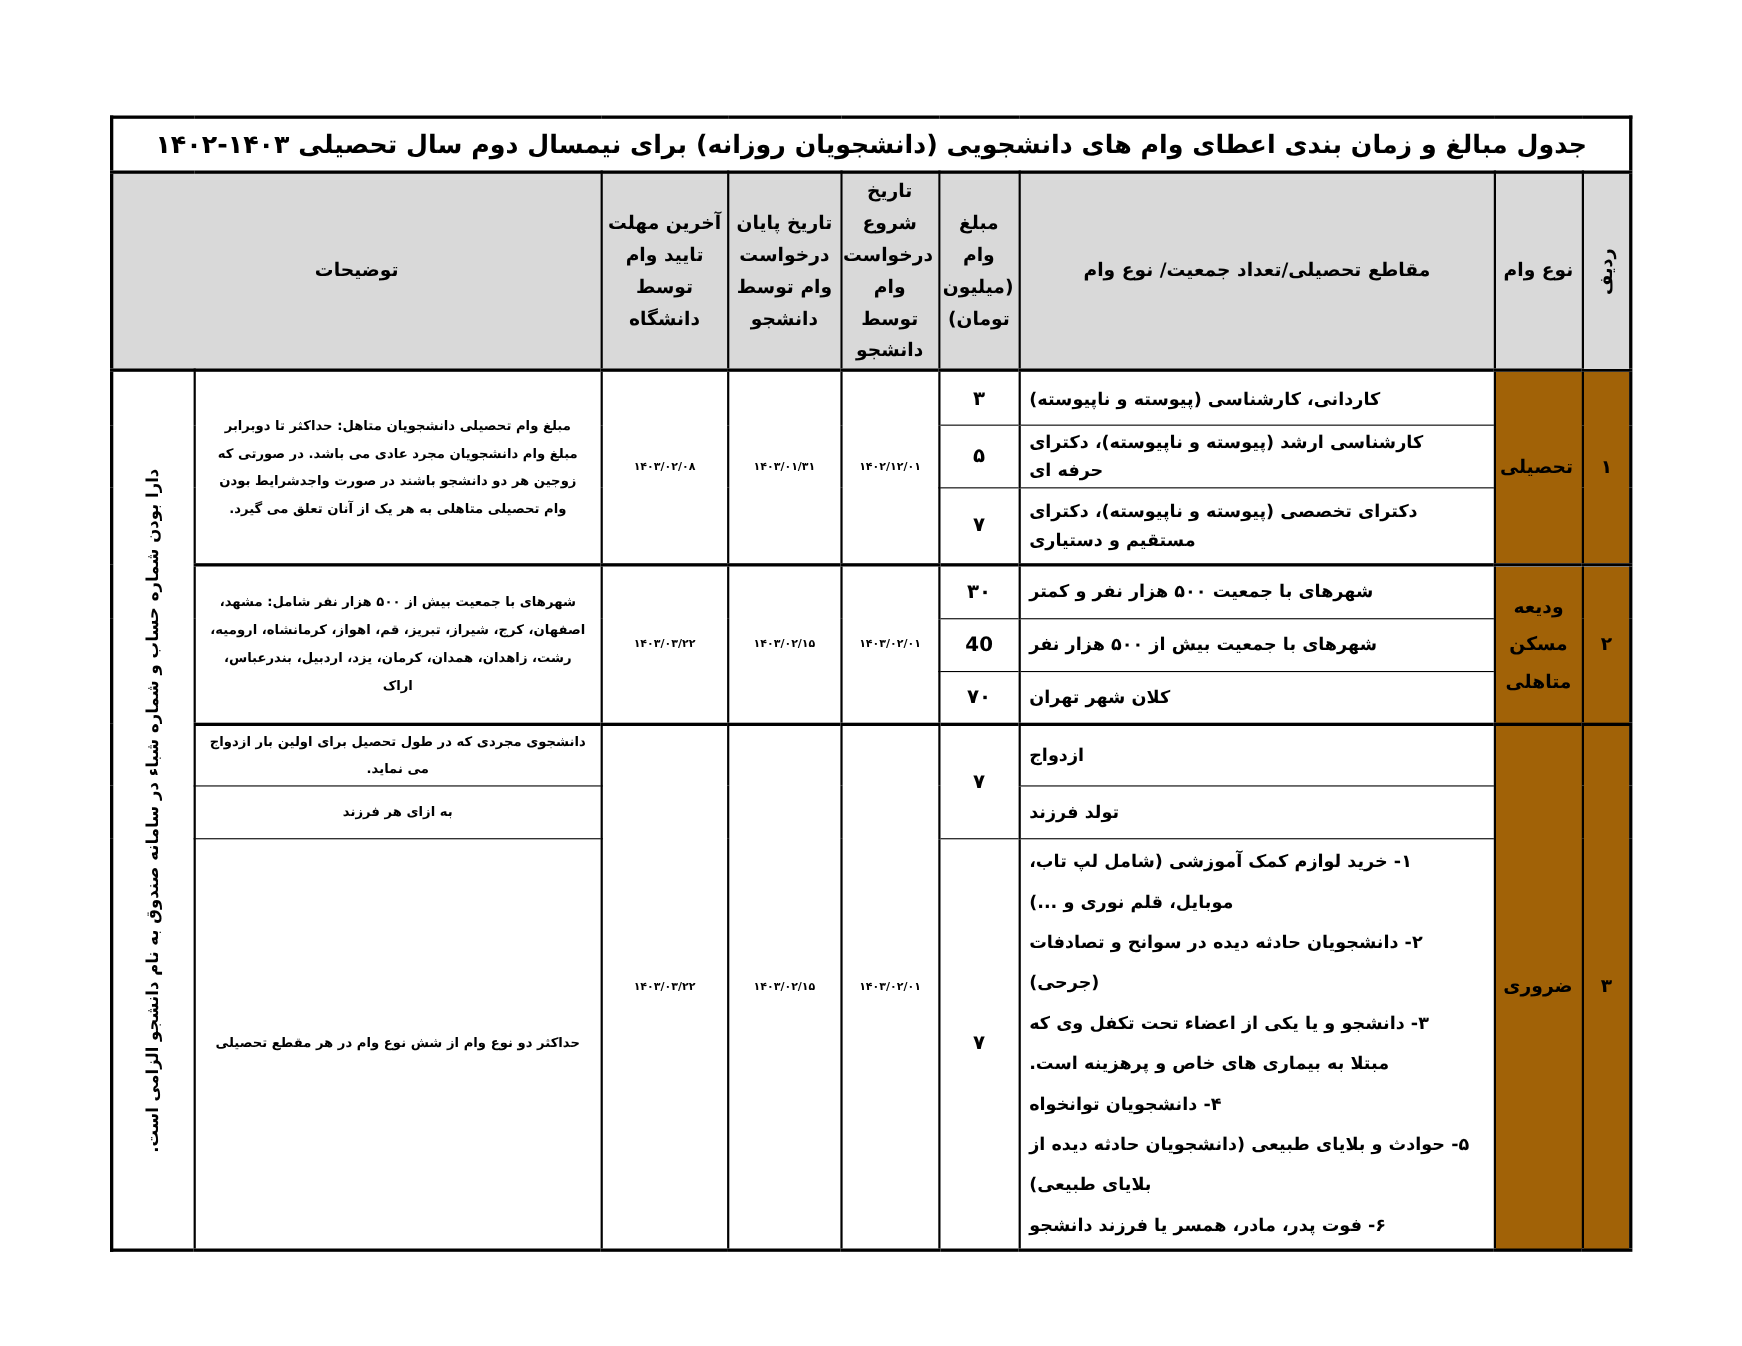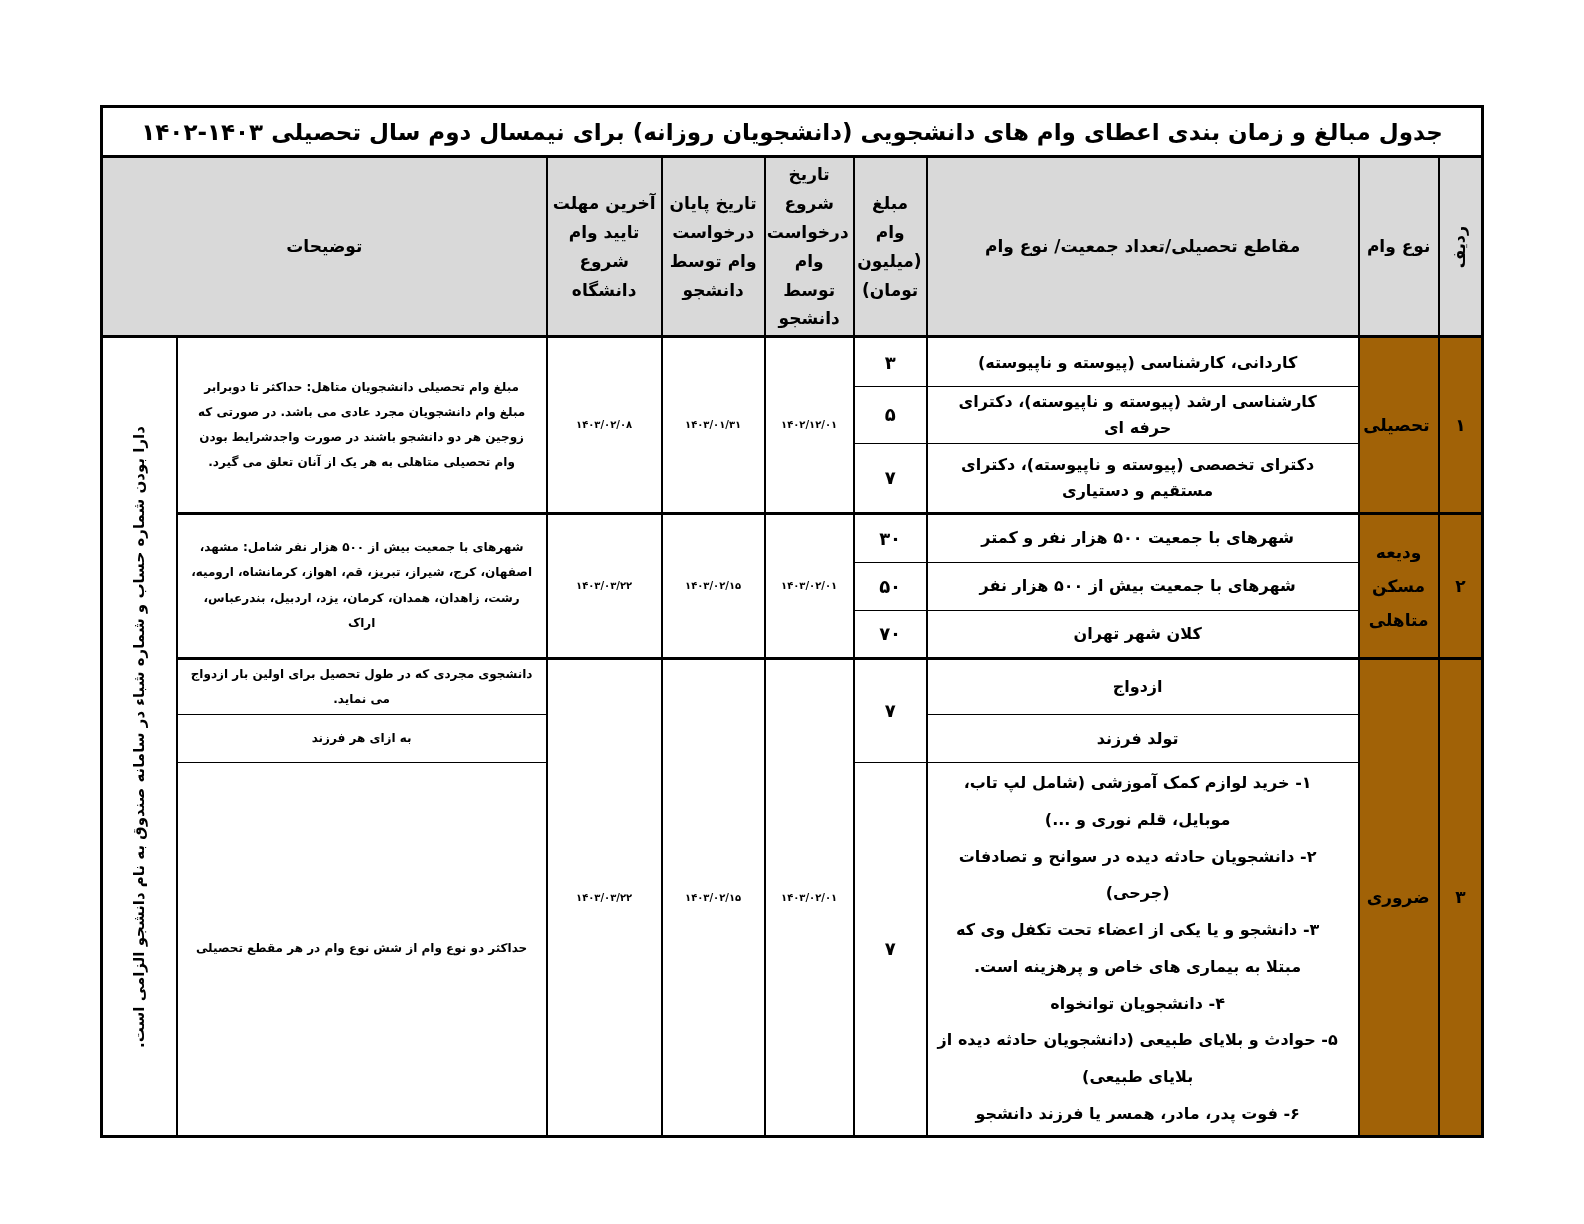--- a/index.html
+++ b/index.html
@@ -37,21 +37,21 @@
   }
   .hdr{
     background:#d9d9d9;
     font-size:17px;
     line-height:1.7;
     border-bottom-width:3px;
     padding:2px 4px;
   }
   .gray{background:#a16207;}
   .scope{
-    text-align:center;
+    text-align:left;
     font-size:16px;
     padding:2px 18px 2px 8px;
     line-height:1.6;
   }
   .list{
     white-space:pre-line;
     line-height:2.3;
     font-size:16px;
   }
   .amt{font-size:18px;}
@@ -102,21 +102,21 @@
 
   <tr style="height:115px">
     <td class="hdr vc">
       <div class="rot radif-rot">ردیف</div>
     </td>
     <td class="hdr">نوع وام</td>
     <td class="hdr">مقاطع تحصیلی/تعداد جمعیت/ نوع وام</td>
     <td class="hdr">مبلغ وام (میلیون تومان)</td>
     <td class="hdr">تاریخ شروع درخواست وام توسط دانشجو</td>
     <td class="hdr">تاریخ پایان درخواست وام توسط دانشجو</td>
-    <td class="hdr">آخرین مهلت تایید وام شروع دانشگاه</td>
+    <td class="hdr">آخرین مهلت تایید وام توسط دانشگاه</td>
     <td class="hdr" colspan="2">توضیحات</td>
   </tr>
 
   <tr style="height:50px">
     <td rowspan="3" class="gray no gb">۱</td>
     <td rowspan="3" class="gray type gb">تحصیلی</td>
     <td class="scope thin">کاردانی، کارشناسی (پیوسته و ناپیوسته)</td>
     <td class="amt thin">۳</td>
     <td rowspan="3" class="date gb">۱۴۰۲/۱۲/۰۱</td>
     <td rowspan="3" class="date gb">۱۴۰۳/۰۱/۳۱</td>
@@ -143,21 +143,21 @@
     <td class="scope thin">شهرهای با جمعیت ۵۰۰ هزار نفر و کمتر</td>
     <td class="amt thin">۳۰</td>
     <td rowspan="3" class="date gb">۱۴۰۳/۰۲/۰۱</td>
     <td rowspan="3" class="date gb">۱۴۰۳/۰۲/۱۵</td>
     <td rowspan="3" class="date gb">۱۴۰۳/۰۳/۲۲</td>
     <td rowspan="3" class="note gb">شهرهای با جمعیت بیش از ۵۰۰ هزار نفر شامل: مشهد، اصفهان، کرج، شیراز، تبریز، قم، اهواز، کرمانشاه، ارومیه، رشت، زاهدان، همدان، کرمان، یزد، اردبیل، بندرعباس، اراک</td>
   </tr>
 
   <tr style="height:48px">
     <td class="scope thin">شهرهای با جمعیت بیش از ۵۰۰ هزار نفر</td>
-    <td class="amt thin">۵۰</td>
+    <td class="amt thin">40</td>
   </tr>
 
   <tr style="height:48px">
     <td class="scope gb">کلان شهر تهران</td>
     <td class="amt gb">۷۰</td>
   </tr>
 
   <tr style="height:50px">
     <td rowspan="3" class="gray no gb">۳</td>
     <td rowspan="3" class="gray type gb">ضروری</td>

